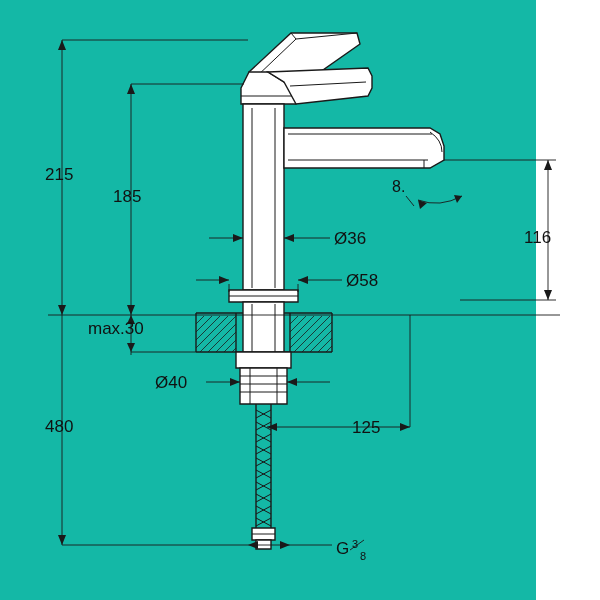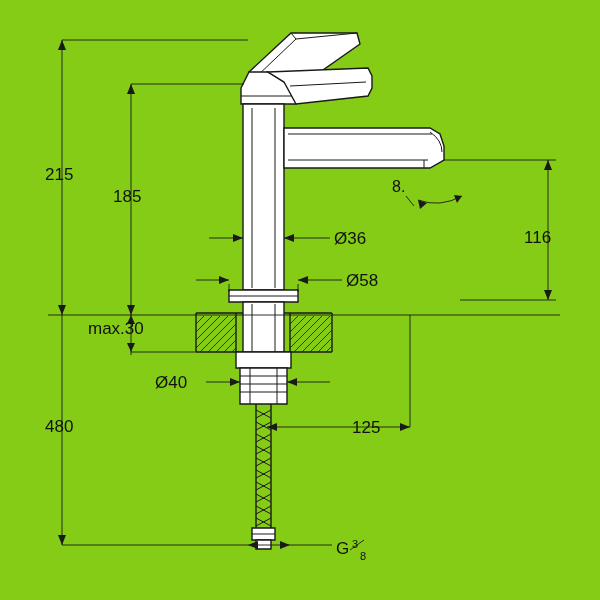--- a/index.html
+++ b/index.html
@@ -8,23 +8,23 @@
     background: #ffffff;
   }
   body {
     width: 600px;
     height: 600px;
     font-family: "Liberation Sans", sans-serif;
     overflow: hidden;
   }
   #sheet {
     position: relative;
-    width: 600px;
+    width: 536px;
     height: 600px;
-    background: #84cc16;
+    background: #14b8a6;
   }
   svg.drawing {
     position: absolute;
     left: 0;
     top: 0;
     width: 600px;
     height: 600px;
   }
   .dim-label {
     font-family: "Liberation Sans", sans-serif;

